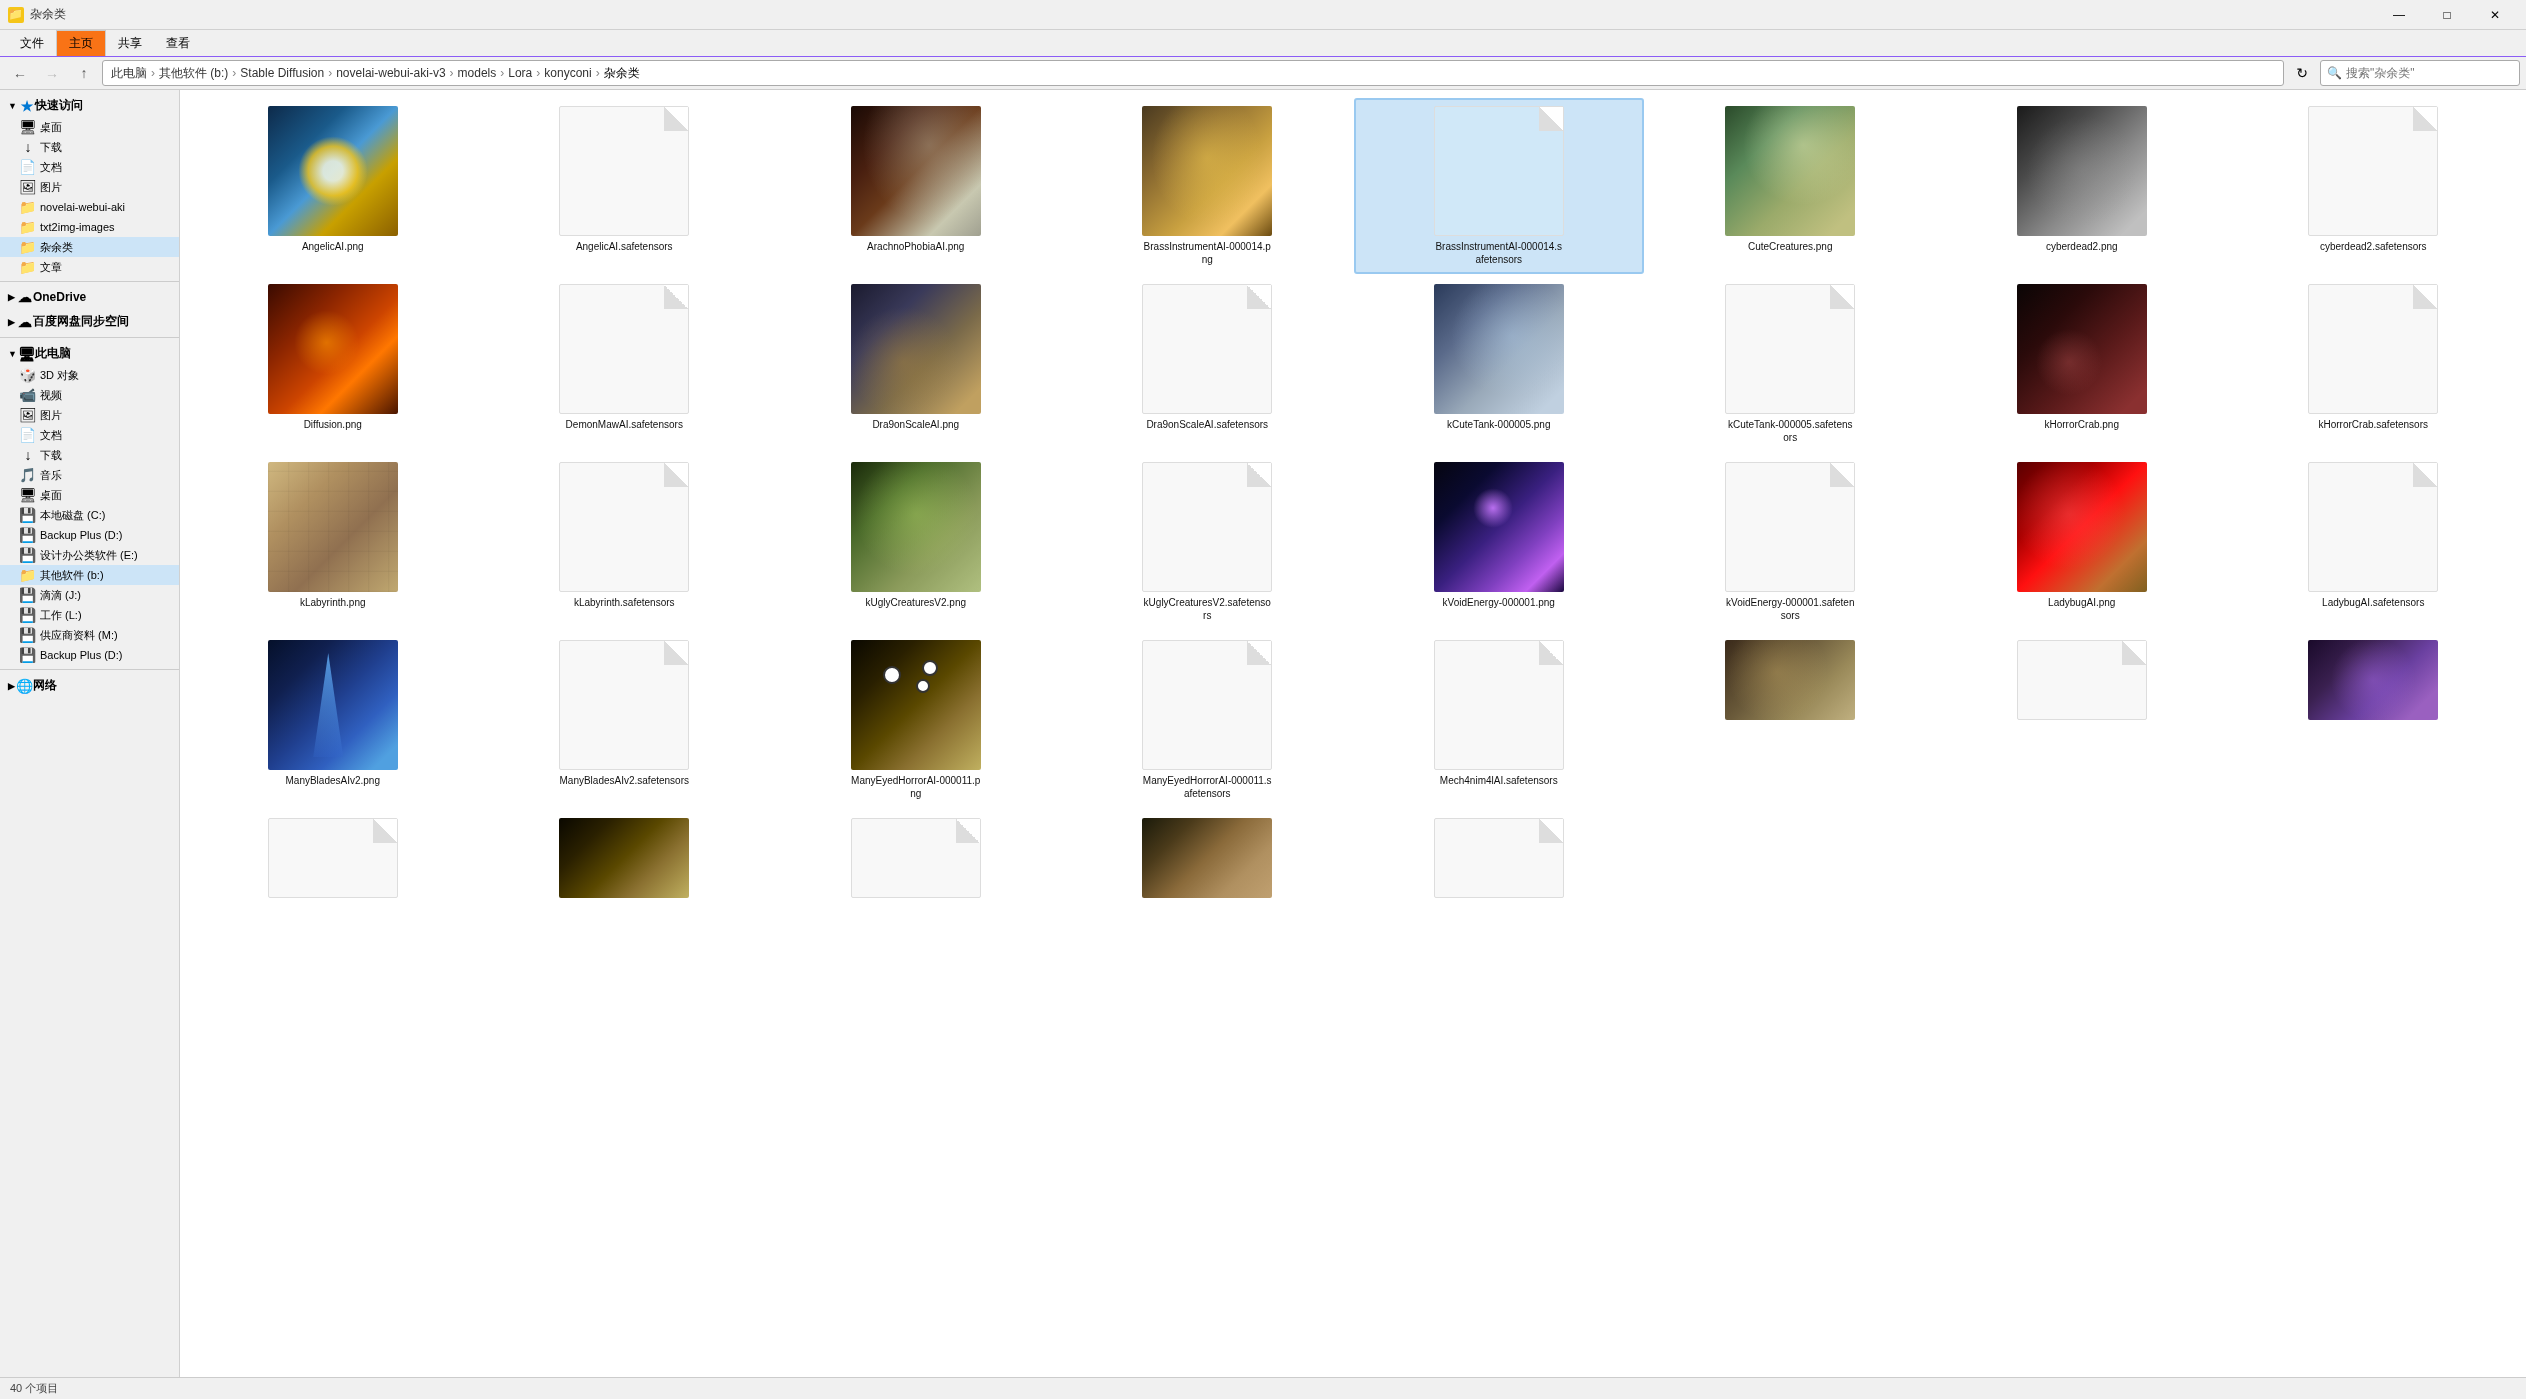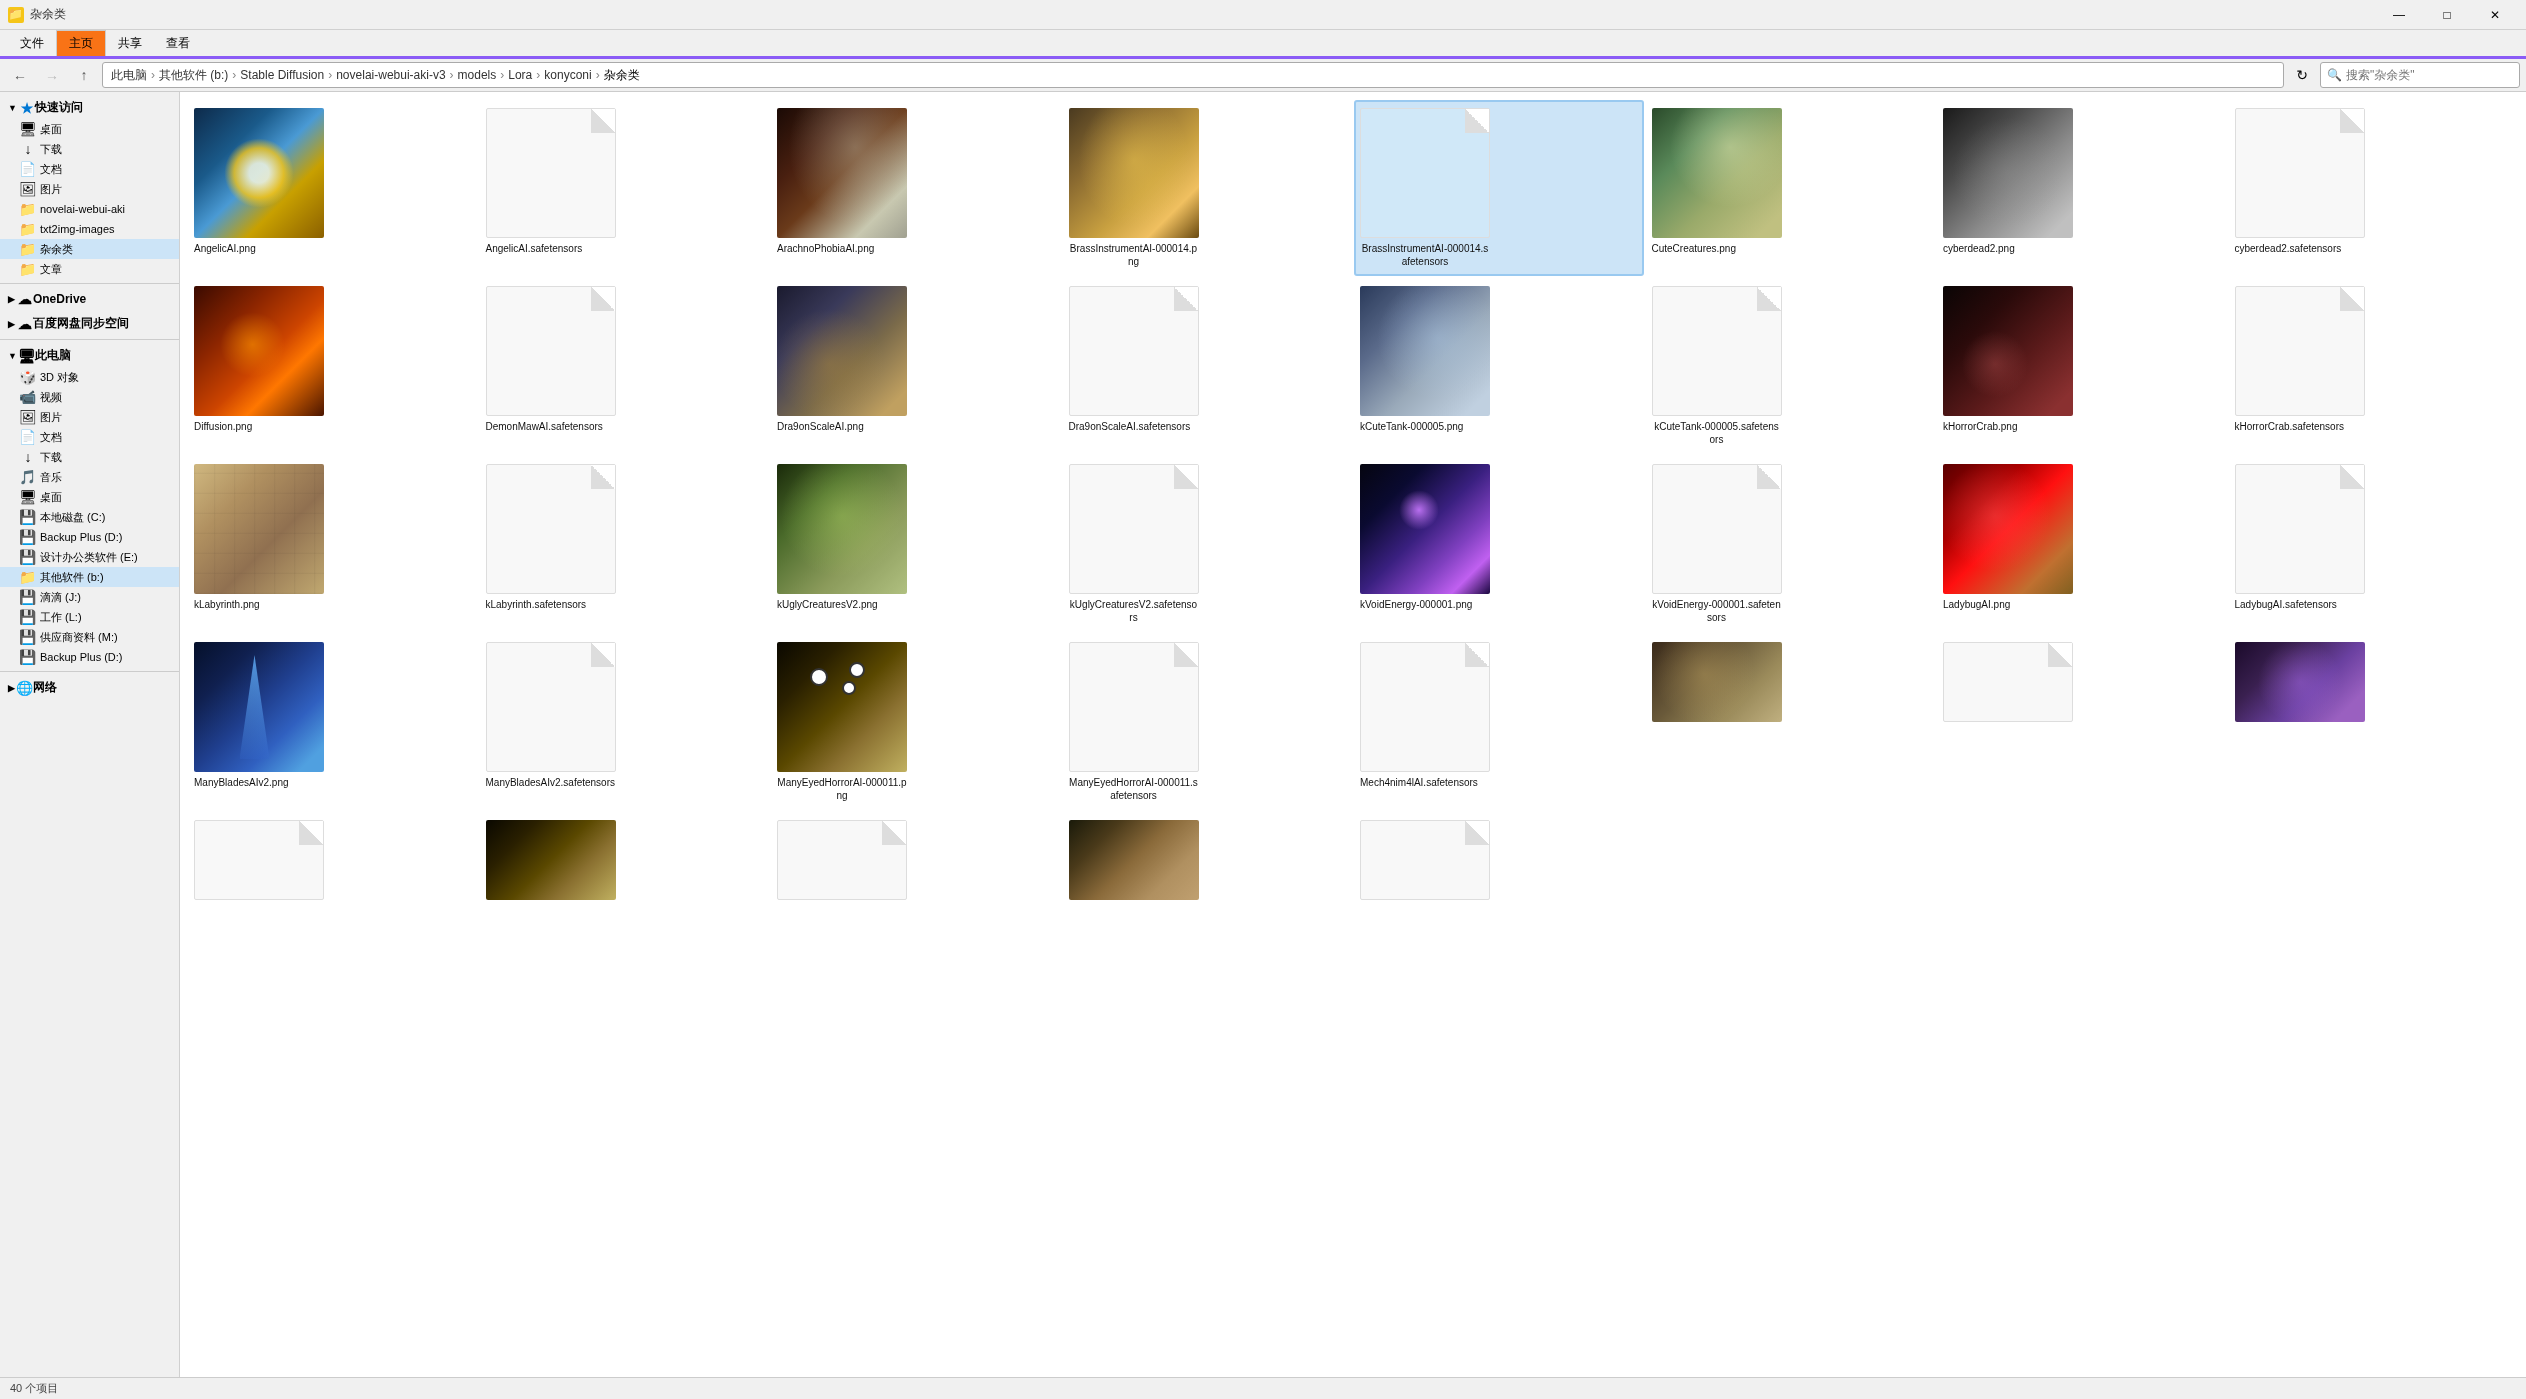--- a/index.html
+++ b/index.html
@@ -7,21 +7,21 @@
 
     
     .title-bar { background: #f0f0f0; height: 30px; display: flex; align-items: center; justify-content: space-between; padding: 0 8px; border-bottom: 1px solid #d0d0d0; }
     .title-bar-left { display: flex; align-items: center; gap: 6px; }
     .title-bar-icon { width: 16px; height: 16px; background: #f5c518; border-radius: 2px; }
     .title-bar-text { font-size: 12px; color: #333; }
     .title-bar-controls { display: flex; gap: 2px; }
     .title-bar-btn { width: 46px; height: 30px; border: none; background: transparent; cursor: pointer; font-size: 12px; display: flex; align-items: center; justify-content: center; }
 
     
-    .ribbon { background: #f0f0f0; border-bottom: 3px solid #8b5cf6; }
+    .ribbon { background: #f0f0f0; border-bottom: 1px solid #8b5cf6; }
     .ribbon-tabs { display: flex; padding: 0 8px; }
     .ribbon-tab { padding: 4px 12px; font-size: 12px; cursor: pointer; border: none; background: transparent; }
     .ribbon-tab.active { background: #f97316; border: 1px solid #ccc; border-bottom: none; }
 
     
     .address-bar-row { display: flex; align-items: center; padding: 3px 6px; gap: 4px; background: #f0f0f0; border-bottom: 1px solid #ccc; }
     .nav-btn { width: 28px; height: 26px; border: 1px solid transparent; background: transparent; border-radius: 3px; cursor: pointer; display: flex; align-items: center; justify-content: center; font-size: 14px; color: #555; }
     .nav-btn.disabled { color: #bbb; cursor: default; }
     .address-bar { flex: 1; height: 26px; border: 1px solid #aaa; background: #fff; border-radius: 3px; display: flex; align-items: center; padding: 0 8px; font-size: 12px; gap: 4px; }
     .address-crumb { color: #333; cursor: pointer; }
@@ -41,21 +41,21 @@
     .sidebar-item { display: flex; align-items: center; padding: 2px 8px 2px 20px; font-size: 12px; cursor: pointer; gap: 4px; white-space: nowrap; overflow: hidden; text-overflow: ellipsis; }
     .sidebar-item.active { background: #cce4f7; }
     .sidebar-icon { width: 16px; height: 16px; flex-shrink: 0; display: flex; align-items: center; justify-content: center; font-size: 14px; }
     .sidebar-label { font-size: 11px; overflow: hidden; text-overflow: ellipsis; }
     .sidebar-arrow { font-size: 9px; margin-right: 2px; }
     .divider { height: 1px; background: #ccc; margin: 4px 0; }
 
     
     .file-grid-container { flex: 1; overflow-y: auto; background: #fff; }
     .file-grid { display: grid; grid-template-columns: repeat(8, 1fr); gap: 2px; padding: 8px; }
-    .file-item { display: flex; flex-direction: column; align-items: flex-start; padding: 6px 4px; cursor: pointer; border: 2px solid transparent; border-radius: 3px; min-width: 0; }
+    .file-item { display: flex; flex-direction: column; align-items: center; padding: 6px 4px; cursor: pointer; border: 2px solid transparent; border-radius: 3px; min-width: 0; }
     .file-item.selected { background: #cce4f7; border-color: #99c9f0; }
     .file-thumb-blank { width: 130px; height: 130px; background: #f8f8f8; border: 1px solid #ddd; border-radius: 2px; position: relative; display: flex; align-items: flex-start; justify-content: flex-end; }
     .file-thumb-blank::before { content: ''; position: absolute; top: 0; right: 0; width: 24px; height: 24px; background: linear-gradient(225deg, #fff 50%, #ddd 50%); }
     .file-name { font-size: 10px; text-align: center; margin-top: 4px; word-break: break-all; max-width: 130px; line-height: 1.3; color: #111; }
     .status-bar { height: 22px; background: #f0f0f0; border-top: 1px solid #ccc; display: flex; align-items: center; padding: 0 10px; font-size: 11px; color: #444; }
 
     
     .icon-folder { color: #f5c518; }
     .icon-star { color: #0078d4; }
 

